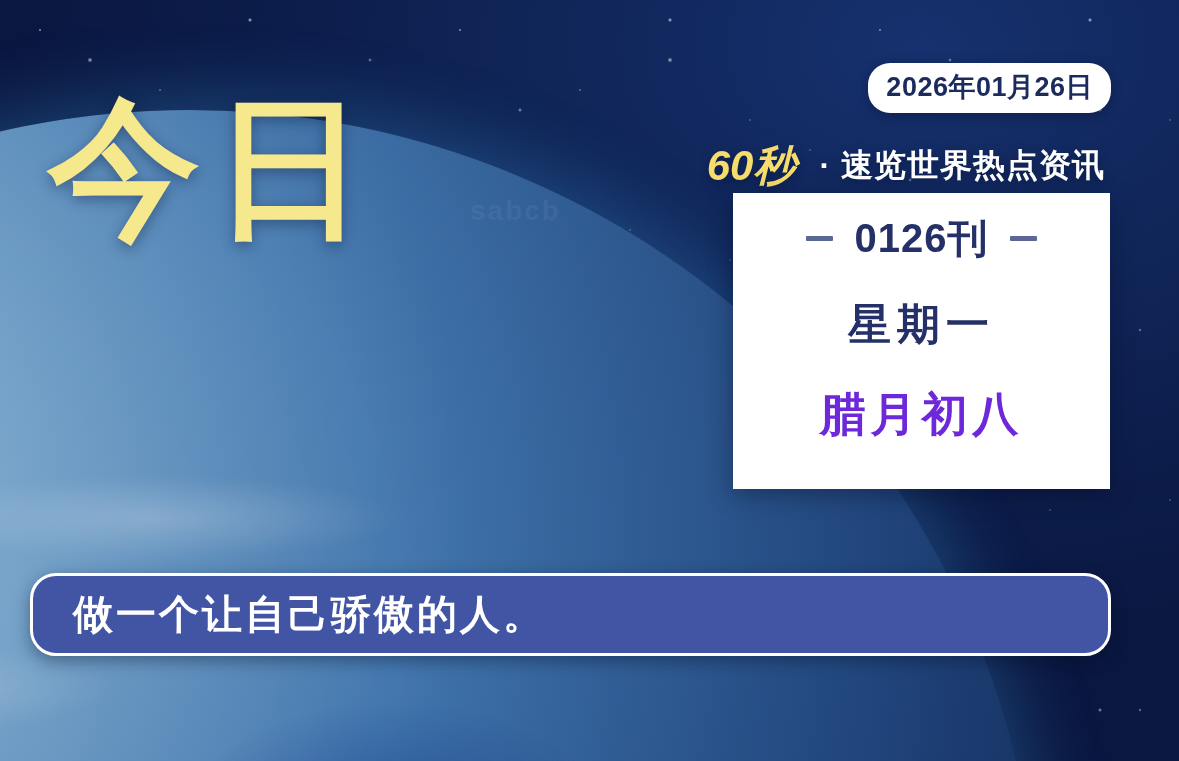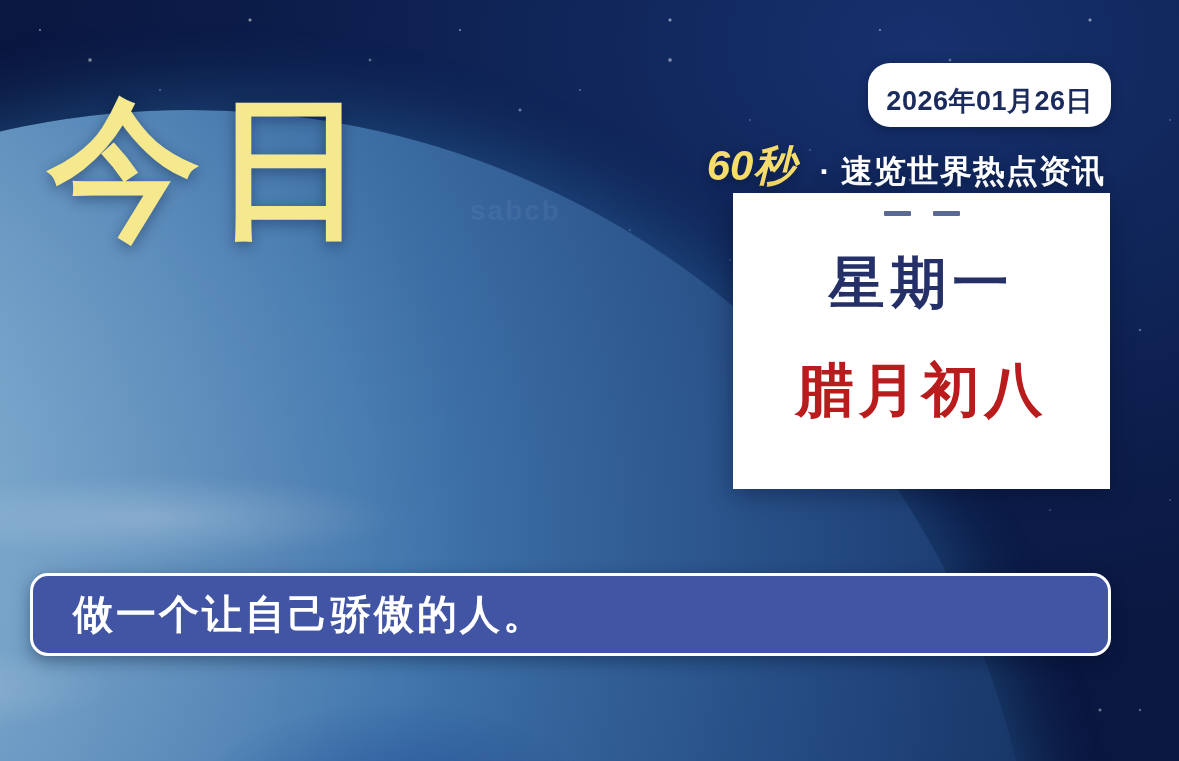--- a/index.html
+++ b/index.html
@@ -169,30 +169,30 @@
     text-shadow:0 6px 18px rgba(10,24,62,.45);
   }
 
   
   .date-pill{
     position:absolute; right:68px; top:63px;
     background:#ffffff;
     color:#1b2b5e;
     font-size:27px; font-weight:700;
     letter-spacing:.5px;
-    padding:20px 18px 8px;
+    padding:6px 18px 8px;
     border-radius:22px;
     box-shadow:0 3px 12px rgba(4,12,38,.35);
     white-space:nowrap;
   }
 
   
   .tagline{
     position:absolute; right:74px; top:138px;
-    display:flex; align-items:flex-end;
+    display:flex; align-items:center;
     white-space:nowrap;
     text-shadow:0 3px 10px rgba(6,16,48,.5);
   }
   .tagline .sec{
     font-size:42px; font-weight:700; letter-spacing:0px;
     color:#f6dc6c;
     font-style:italic;
   }
   .tagline .rest{
     font-size:32px; font-weight:700; letter-spacing:1px;
@@ -220,40 +220,40 @@
     width:27px; height:5px;
     background:#5a6896;
     border-radius:1px;
   }
   .issue-row .issue{
     font-size:40px; font-weight:700; letter-spacing:1px;
     color:#243067;
     white-space:nowrap;
   }
   .weekday{
-    font-size:56px; font-weight:700; letter-spacing:6px;
+    font-size:43px; font-weight:700; letter-spacing:6px;
     color:#243067;
     margin-top:30px;
     white-space:nowrap;
   }
   .lunar{
-    font-size:58px; font-weight:700; letter-spacing:5px;
-    color:#b91c1c;
+    font-size:46px; font-weight:700; letter-spacing:5px;
+    color:#6d28d9;
     margin-top:30px;
     white-space:nowrap;
   }
 
   
   .quote-bar{
     position:absolute;
     left:30px; top:573px;
     width:1081px; height:83px;
     background:#4255a4;
     border:3px solid #ffffff;
-    border-radius:18px;
+    border-radius:26px;
     display:flex; align-items:center;
     box-shadow:0 5px 16px rgba(4,12,38,.38);
   }
   .quote-text{
     color:#ffffff;
     font-size:40px; font-weight:700;
     letter-spacing:3px;
     margin-left:40px;
     white-space:nowrap;
   }
@@ -286,20 +286,21 @@
   <div class="date-pill">2026年01月26日</div>
 
   <div class="tagline">
     <span class="sec">60秒</span>
     <span class="rest">· 速览世界热点资讯</span>
   </div>
 
   <div class="info-card">
     <div class="issue-row">
       <span class="dash"></span>
+      <span class="issue">0126刊</span>
       <span class="dash"></span>
     </div>
     <div class="weekday">星期一</div>
     <div class="lunar">腊月初八</div>
   </div>
 
   <div class="quote-bar">
     <div class="quote-text">做一个让自己骄傲的人。</div>
   </div>
 

